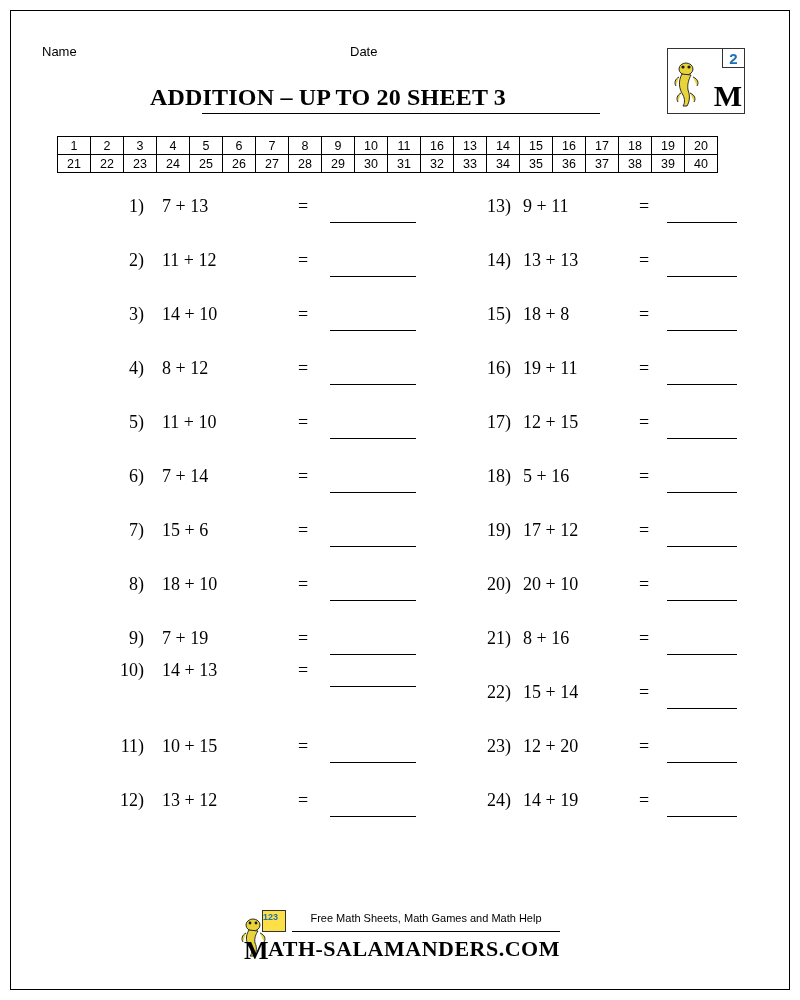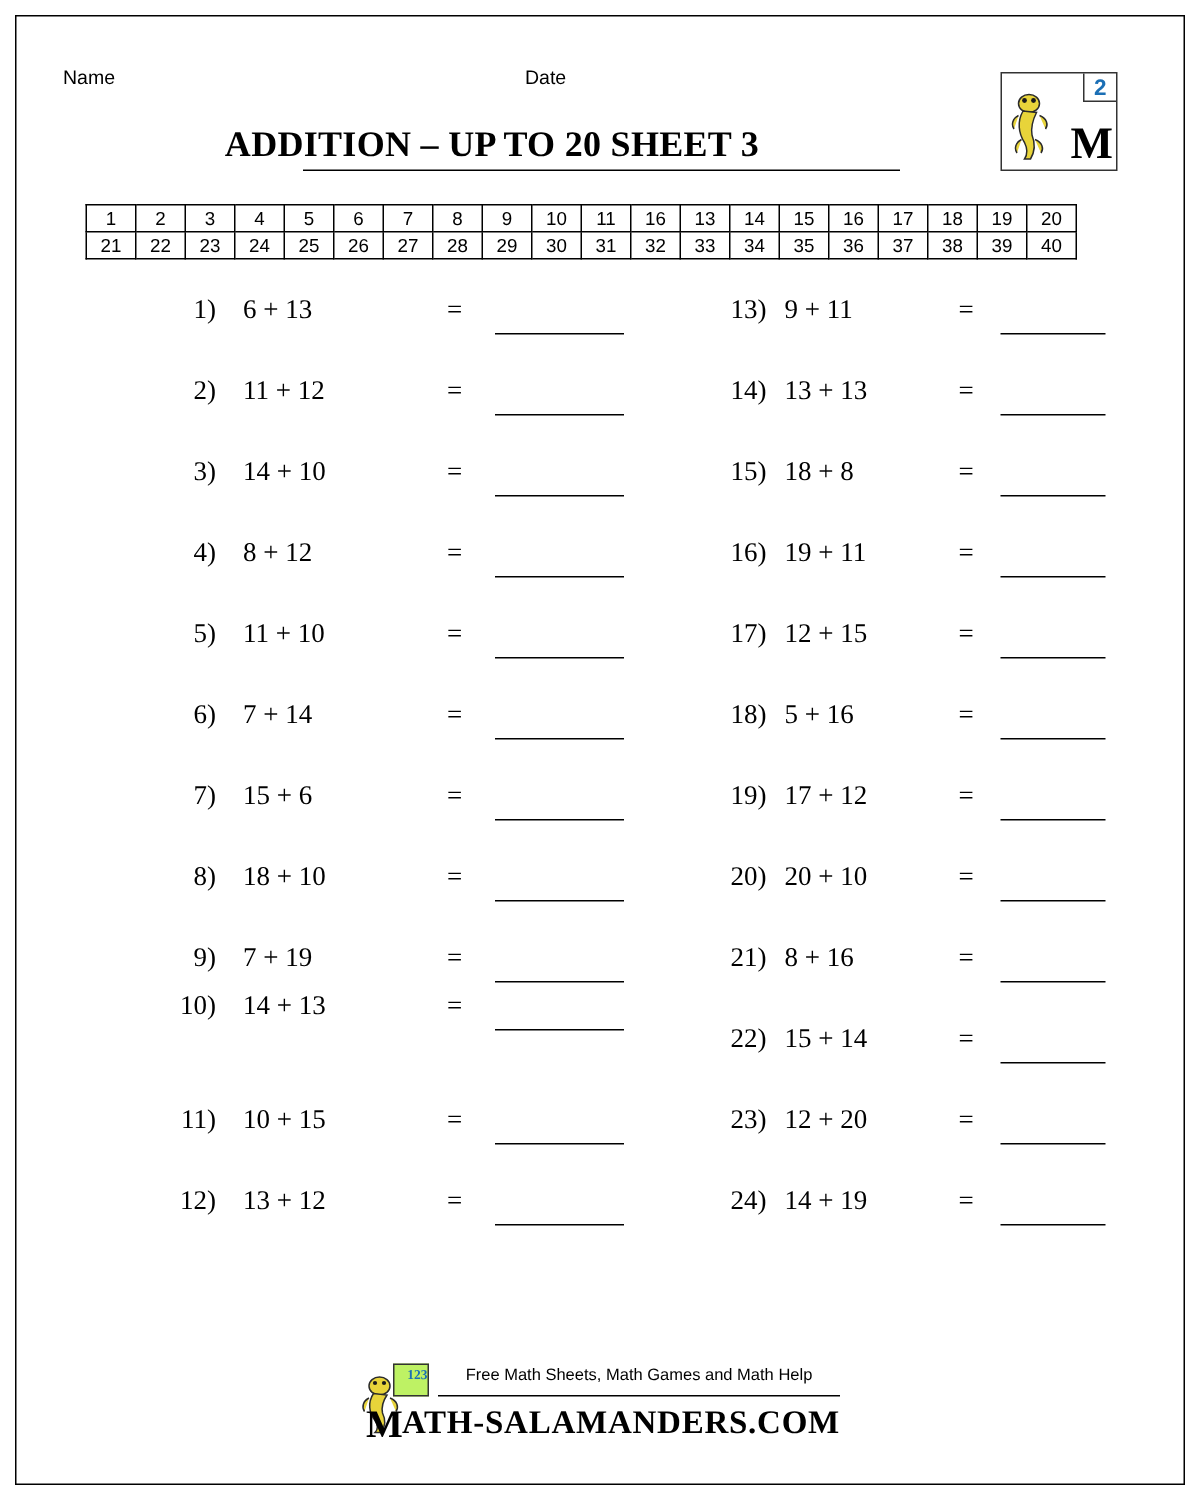--- a/index.html
+++ b/index.html
@@ -218,26 +218,26 @@
     width: 34px;
     height: 44px;
   }
   .footer-badge {
     position: absolute;
     left: 22px;
     top: 0px;
     width: 24px;
     height: 22px;
     border: 1px solid #333333;
-    background: #bef264;
+    background: #fde047;
     color: #1b6fb5;
-    font-family: Liberation Serif, serif;
+    font-family: Liberation Sans, sans-serif;
     font-size: 9px;
     font-weight: bold;
-    text-align: right;
+    text-align: left;
     line-height: 10px;
     box-sizing: border-box;
     padding-top: 1px;
   }
   .footer-tag {
     position: absolute;
     left: 52px;
     top: 2px;
     width: 268px;
     font-size: 11px;
@@ -351,21 +351,21 @@
         <td>40</td>
       </tr>
     </tbody>
   </table>
 
   <div class="problems">
 
     <div class="col col-left">
       <div class="prob" style="top:0px">
         <span class="idx">1)</span>
-        <span class="expr">6 + 13</span>
+        <span class="expr">7 + 13</span>
         <span class="eq">=</span>
         <span class="ansline"></span>
       </div>
       <div class="prob" style="top:54px">
         <span class="idx">2)</span>
         <span class="expr">11 + 12</span>
         <span class="eq">=</span>
         <span class="ansline"></span>
       </div>
       <div class="prob" style="top:108px">

